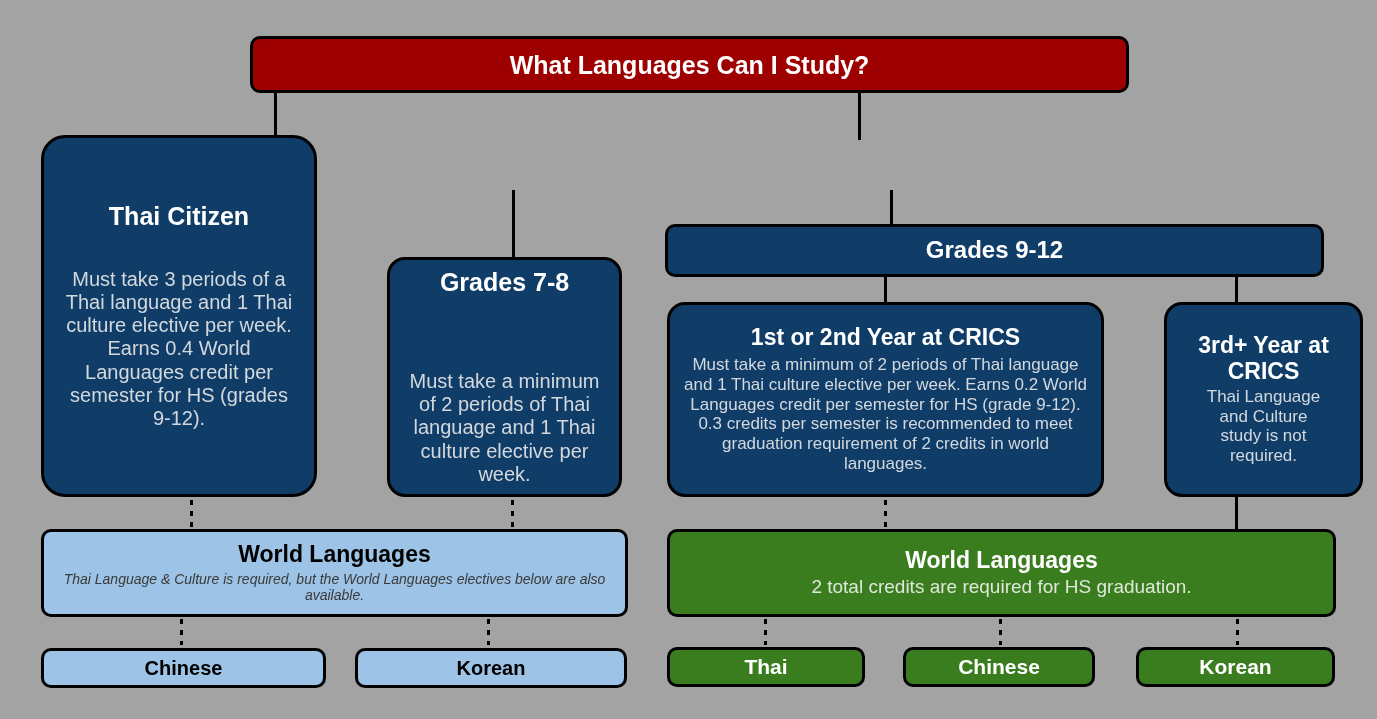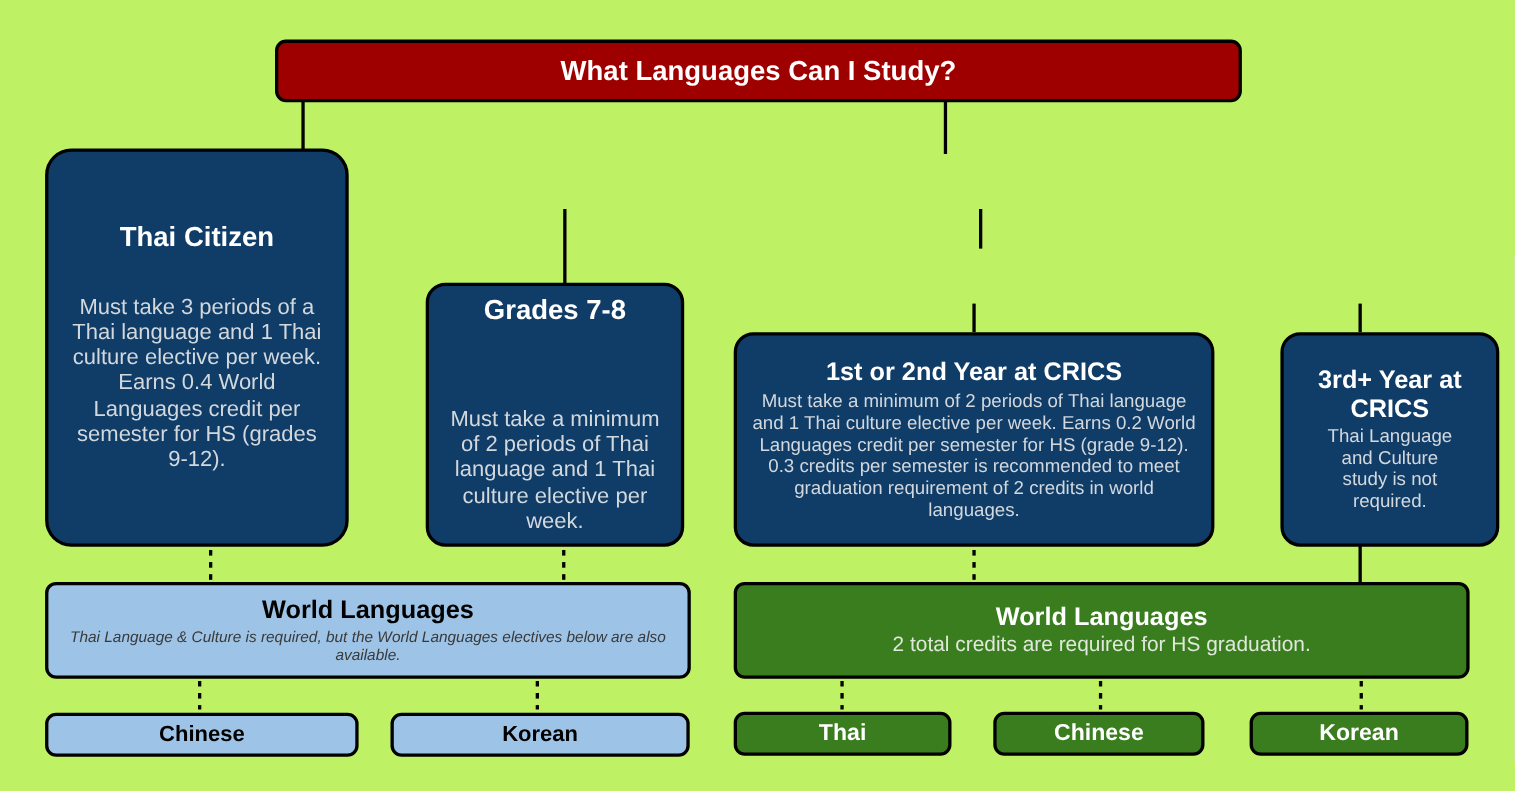--- a/index.html
+++ b/index.html
@@ -7,21 +7,21 @@
     padding: 0;
     background: #d9d9d9;
   }
   body {
     font-family: "Liberation Sans", sans-serif;
   }
   #stage {
     position: relative;
     width: 1377px;
     height: 719px;
-    background: #bef264;
+    background: #a3a3a3;
     overflow: hidden;
   }
 
   
   .node {
     position: absolute;
     box-sizing: border-box;
     border: 3px solid #000000;
     border-radius: 10px;
     display: flex;
@@ -111,20 +111,23 @@
     <div class="title" style="font-size:25px; margin-bottom:38px;">Thai Citizen</div>
     <div class="body" style="font-size:20px;">Must take 3 periods of a Thai language and 1 Thai culture elective per week. Earns 0.4 World Languages credit per semester for HS (grades 9-12).</div>
   </div>
 
 
   <div class="node c-navy r-med" style="left:387px; top:257px; width:235px; height:240px; padding:8px 14px;justify-content:space-between;">
     <div class="title" style="font-size:25px; margin-bottom:4px;">Grades 7-8</div>
     <div class="body" style="font-size:20px;">Must take a minimum of 2 periods of Thai language and 1 Thai culture elective per week.</div>
   </div>
 
+  <div class="node c-navy r-sm" style="left:665px; top:224px; width:659px; height:53px;">
+    <div class="title" style="font-size:24px;">Grades 9-12</div>
+  </div>
 
   <div class="node c-navy r-med" style="left:667px; top:302px; width:437px; height:195px; padding:6px 14px;">
     <div class="title" style="font-size:23px; margin-bottom:4px;">1st or 2nd Year at CRICS</div>
     <div class="body" style="font-size:17px;">Must take a minimum of 2 periods of Thai language and 1 Thai culture elective per week. Earns 0.2 World Languages credit per semester for HS (grade 9-12). 0.3 credits per semester is recommended to meet graduation requirement of 2 credits in world languages.</div>
   </div>
 
   <div class="node c-navy r-med" style="left:1164px; top:302px; width:199px; height:195px; padding:6px 30px;">
     <div class="title" style="font-size:23px; margin-bottom:2px;">3rd+ Year at CRICS</div>
     <div class="body" style="font-size:17px;">Thai Language and Culture study is not required.</div>
   </div>

